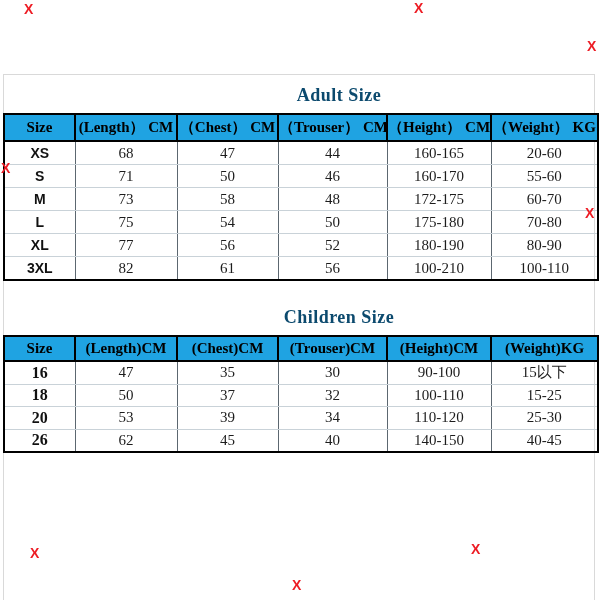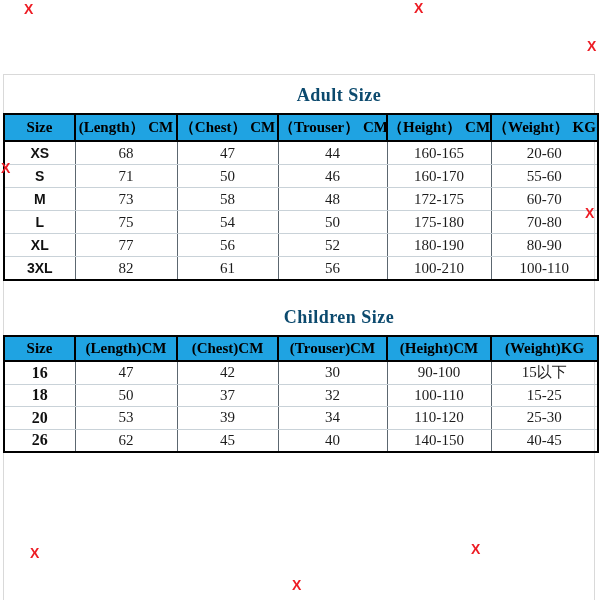--- a/index.html
+++ b/index.html
@@ -151,21 +151,21 @@
       <th>(Chest)CM</th>
       <th>(Trouser)CM</th>
       <th>(Height)CM</th>
       <th>(Weight)KG</th>
     </tr>
   </thead>
   <tbody>
       <tr>
         <td class="size-label-child">16</td>
         <td>47</td>
-        <td>42</td>
+        <td>35</td>
         <td>30</td>
         <td>90-100</td>
         <td>15以下</td>
       </tr>
       <tr>
         <td class="size-label-child">18</td>
         <td>50</td>
         <td>37</td>
         <td>32</td>
         <td>100-110</td>

